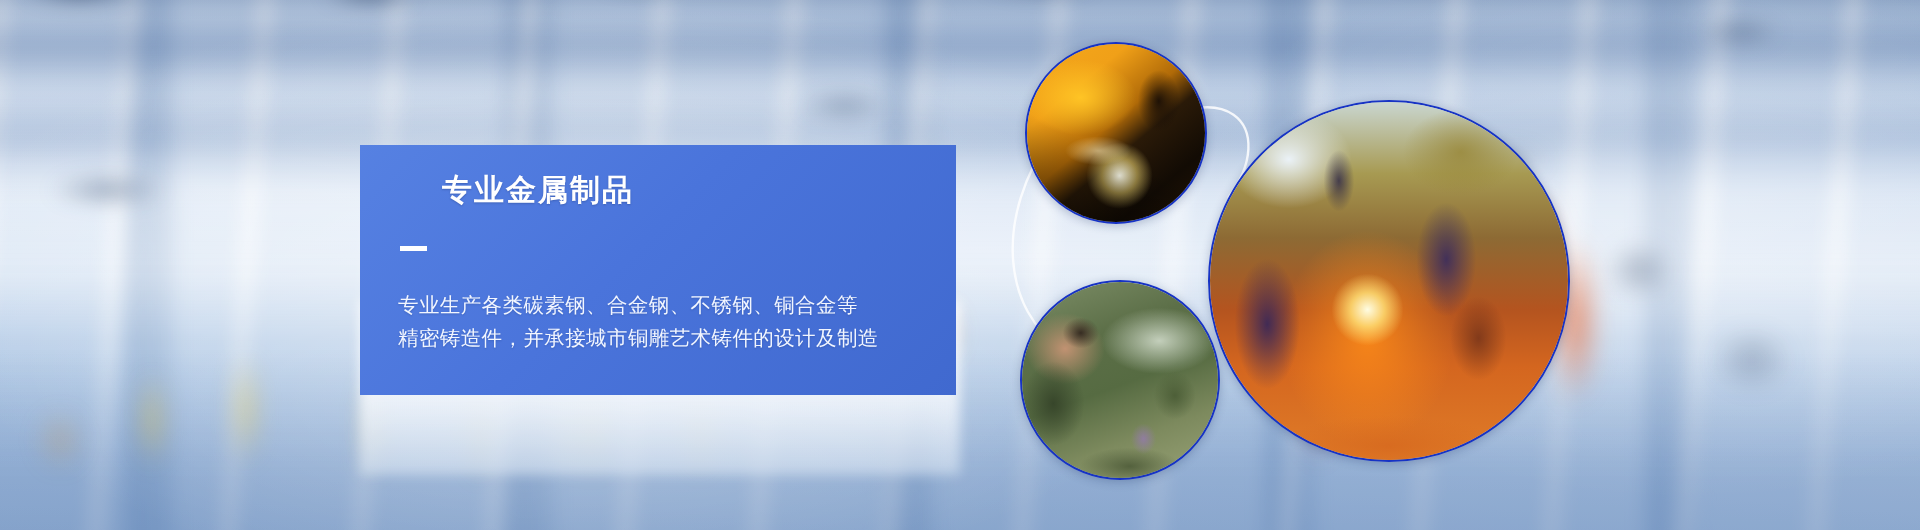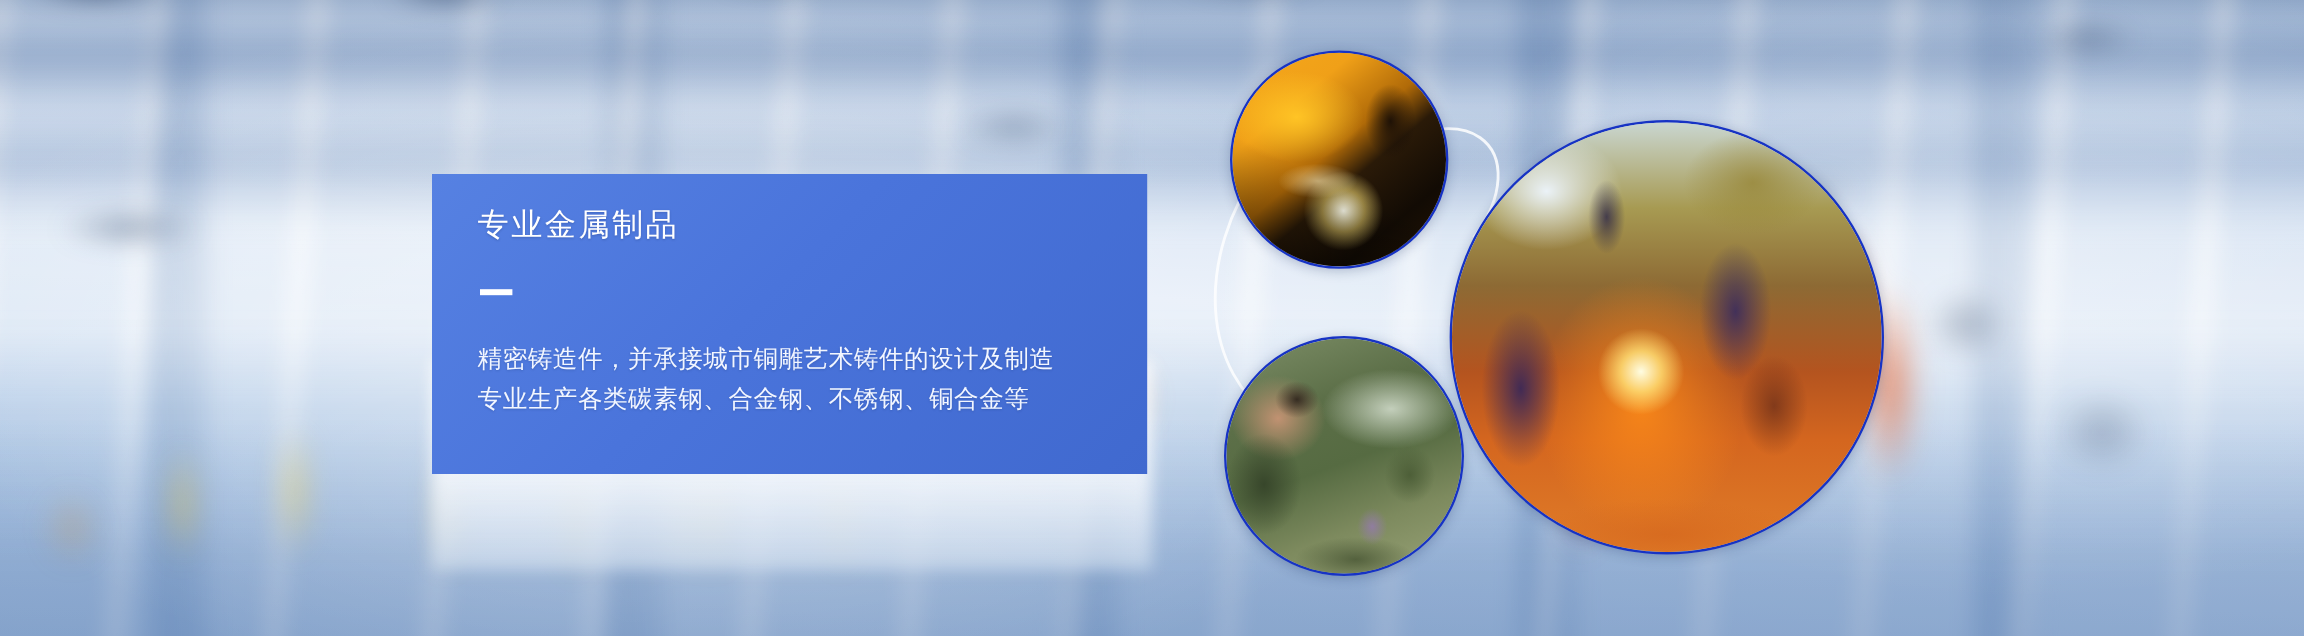--- a/index.html
+++ b/index.html
@@ -110,25 +110,26 @@
   
   .panel{
     position:absolute;
     left:360px; top:145px; width:596px; height:250px;
     background:#4a74db;
     background:linear-gradient(135deg,#5681e2 0%,#4a74db 45%,#4069cf 100%);
   }
   .panel-inner{ padding:28px 0 0 38px; }
   .panel-title{
     color:#ffffff;
-    font-size:26px;
-    font-weight:normal;
+    font-size:30px;
+    font-weight:bold;
     letter-spacing:2px;
     line-height:1.15;
     text-shadow:0 1px 2px rgba(20,40,90,.28);
+    margin-left:44px;
   }
   .panel-rule{
     width:27px; height:5px;
     background:#ffffff;
     margin:38px 0 0 2px;
   }
   .panel-desc{
     margin-top:37px;
     color:#f2f6ff;
     font-size:20.5px;
@@ -221,22 +222,22 @@
     <div class="bg-layer bg-posts"></div>
   </div>
   <div class="bg-slab"></div>
   <div class="bg-haze"></div>
 
   <div class="panel">
     <div class="panel-inner">
       <div class="panel-title">专业金属制品</div>
       <div class="panel-rule"></div>
       <div class="panel-desc">
+        <span>专业生产各类碳素钢、合金钢、不锈钢、铜合金等</span>
         <span>精密铸造件，并承接城市铜雕艺术铸件的设计及制造</span>
-        <span>专业生产各类碳素钢、合金钢、不锈钢、铜合金等</span>
       </div>
     </div>
   </div>
 
   <div class="cluster">
 
     <svg class="curve" viewBox="0 0 420 420">
       <path d="M 130 130 C 250 40, 300 110, 248 178" fill="none" stroke="#ffffff" stroke-width="2.4" opacity=".85"></path>
       <path d="M 72 116 C 14 196, 22 292, 84 330" fill="none" stroke="#ffffff" stroke-width="2.4" opacity=".8"></path>
     </svg>

